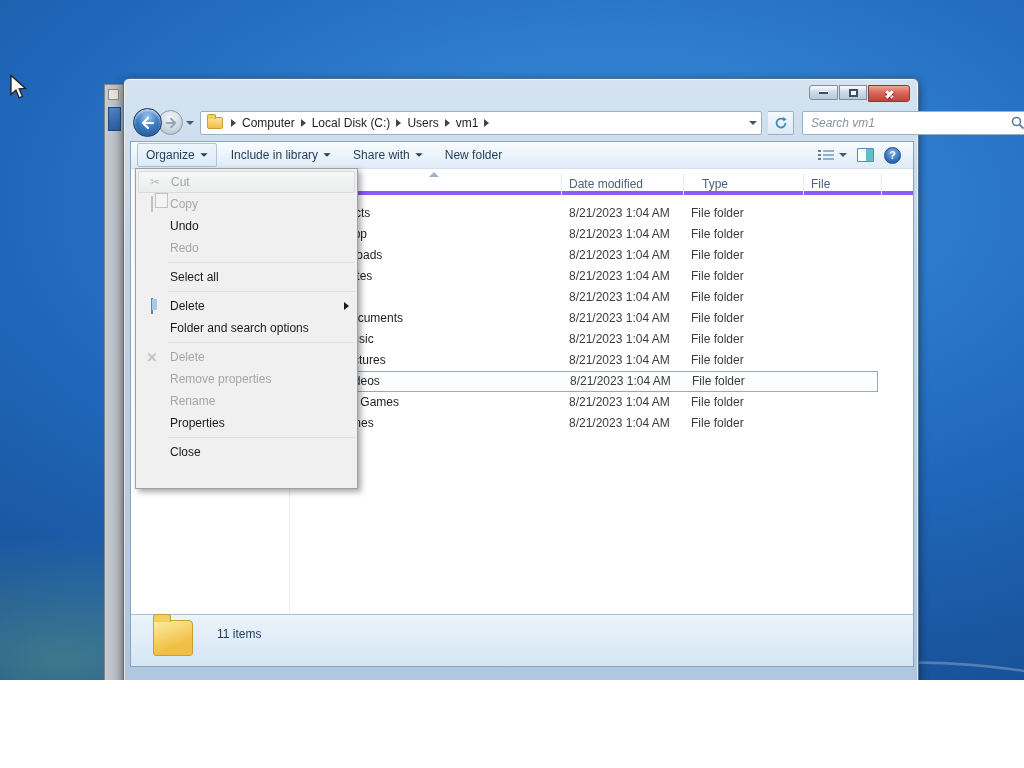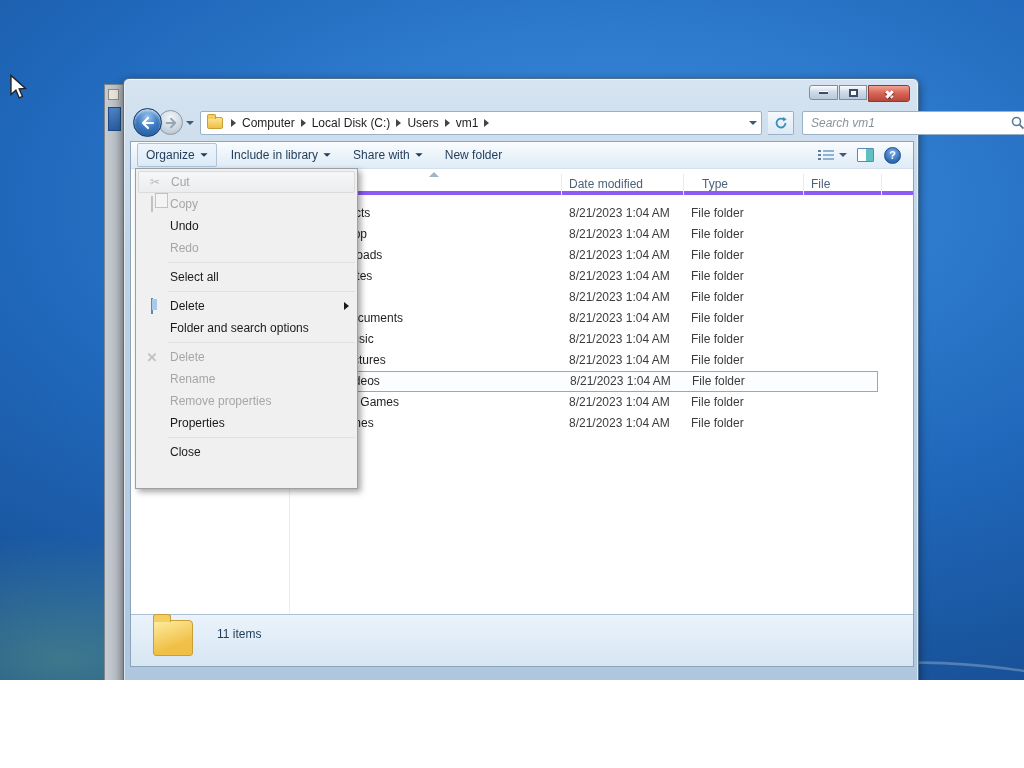--- a/index.html
+++ b/index.html
@@ -370,24 +370,24 @@
       </div>
     <div class="mi">
         <span class="lb">Folder and search options</span>
       </div>
     <div class="msep"></div>
     <div class="mi dis">
         <span class="ic ic-delx">✕</span>
         <span class="lb">Delete</span>
       </div>
     <div class="mi dis">
+        <span class="lb">Remove properties</span>
+      </div>
+    <div class="mi dis">
         <span class="lb">Rename</span>
-      </div>
-    <div class="mi dis">
-        <span class="lb">Remove properties</span>
       </div>
     <div class="mi">
         <span class="lb">Properties</span>
       </div>
     <div class="msep"></div>
     <div class="mi">
         <span class="lb">Close</span>
       </div>
   </div>
 

